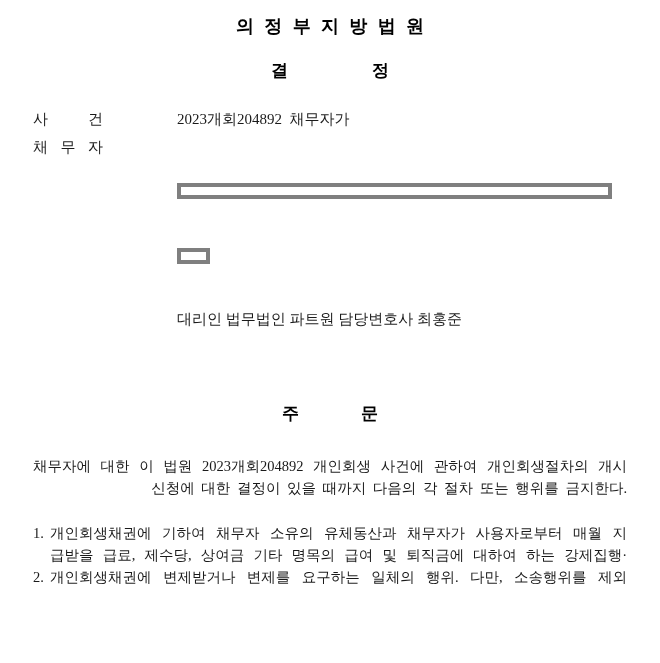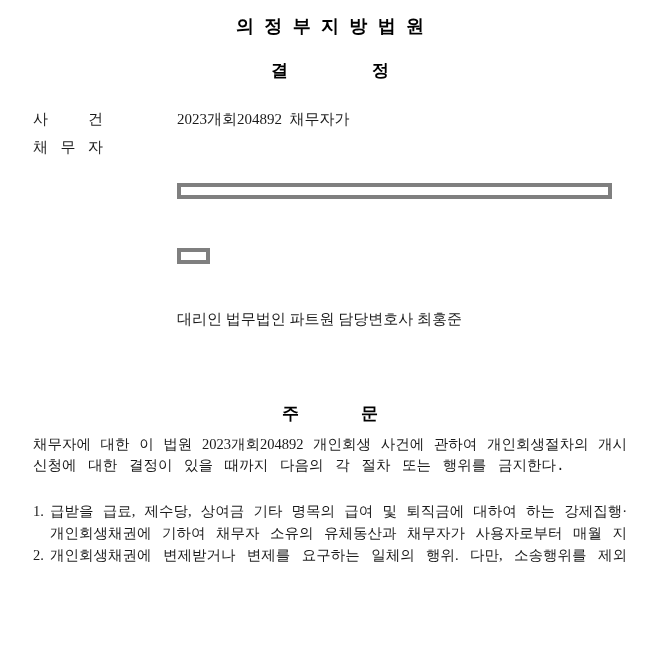--- a/index.html
+++ b/index.html
@@ -67,23 +67,23 @@
     display: inline-block;
     width: 13px; height: 13px;
     background: #7f7f7f;
     vertical-align: -1px;
     margin: 0 1px;
   }
   .rep-line { font-size: 15px; line-height: 22px; }
 
   
   .bodytext { font-size: 14.5px; line-height: 22px; word-spacing: 3px; }
-  .order-para { margin-top: 10px; }
+  .order-para { margin-top: 32px; }
   .jline { text-align: justify; text-align-last: justify; white-space: nowrap; }
-  .lline { text-align: left; font-family: Liberation Mono, monospace; }
+  .lline { text-align: right; }
 
   
   .order-list { margin-top: 23px; }
   .list-item { position: relative; padding-left: 17px; }
   .item-no { position: absolute; left: 0; top: 0; line-height: 22px; }
 </style>
 </head>
 <body>
 
 <div class="page">
@@ -134,22 +134,22 @@
     </div>
 
   <div class="bodytext order-para">
     <div class="jline">채무자에 대한 이 법원 2023개회204892 개인회생 사건에 관하여 개인회생절차의 개시</div>
     <div class="lline">신청에 대한 결정이 있을 때까지 다음의 각 절차 또는 행위를 금지한다.</div>
   </div>
 
   <div class="bodytext order-list">
     <div class="list-item">
       <span class="item-no">1.</span>
+      <div class="jline">개인회생채권에 기하여 채무자 소유의 유체동산과 채무자가 사용자로부터 매월 지</div>
       <div class="jline">급받을 급료, 제수당, 상여금 기타 명목의 급여 및 퇴직금에 대하여 하는 강제집행·</div>
-      <div class="jline">개인회생채권에 기하여 채무자 소유의 유체동산과 채무자가 사용자로부터 매월 지</div>
     </div>
     <div class="list-item">
       <span class="item-no">2.</span>
       <div class="jline">개인회생채권에 변제받거나 변제를 요구하는 일체의 행위. 다만, 소송행위를 제외</div>
 
     </div>
   </div>
 
 </div>
 

